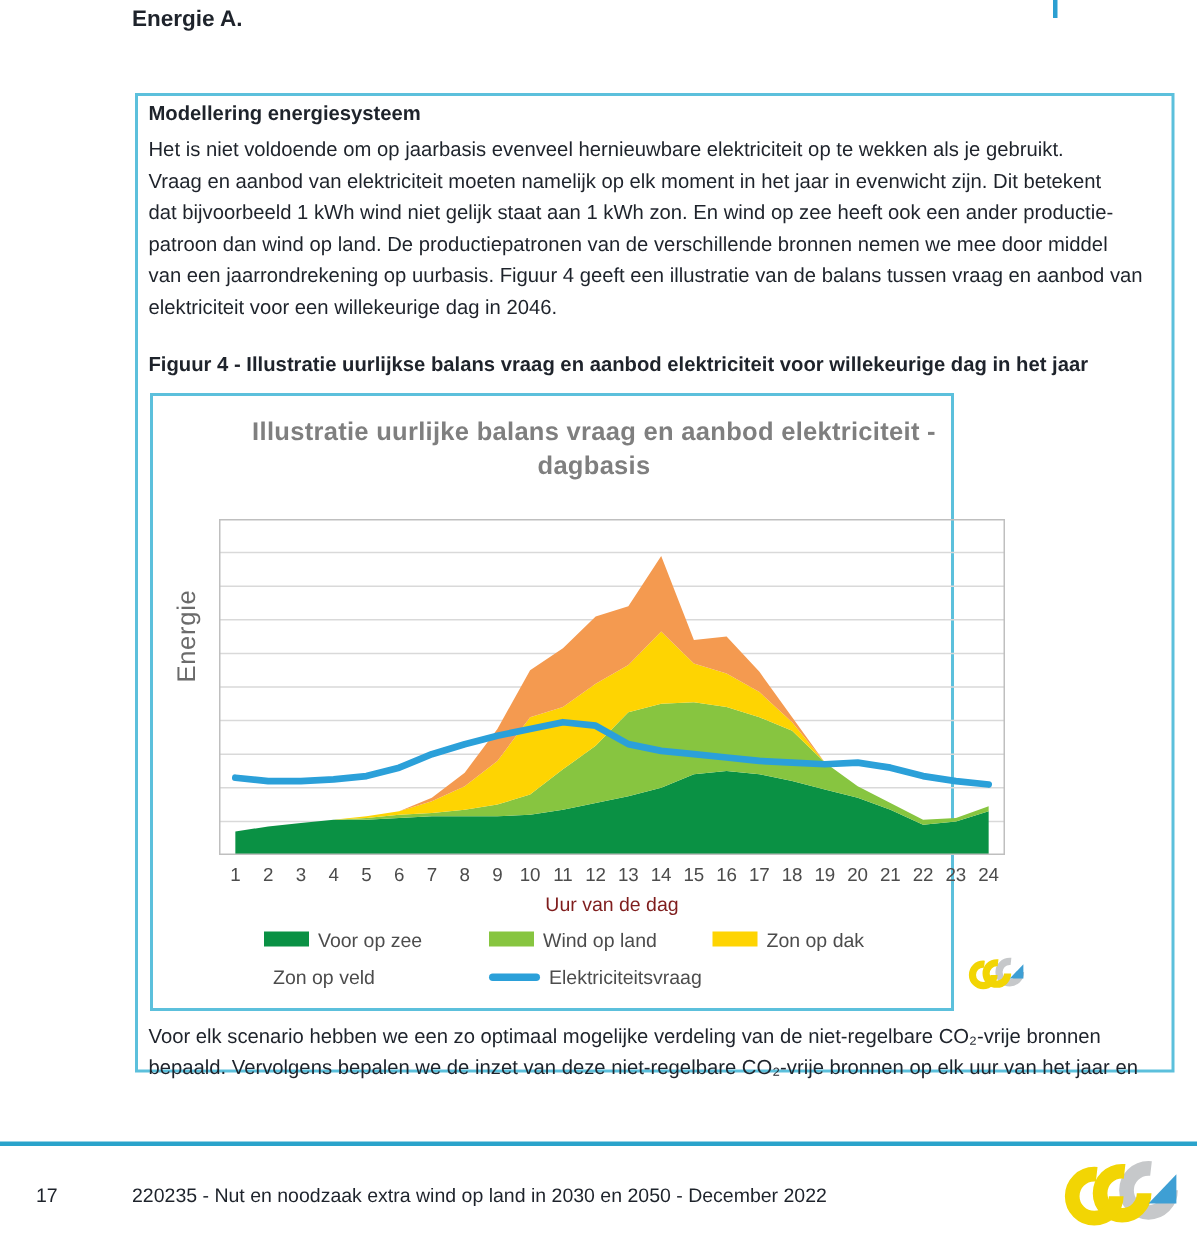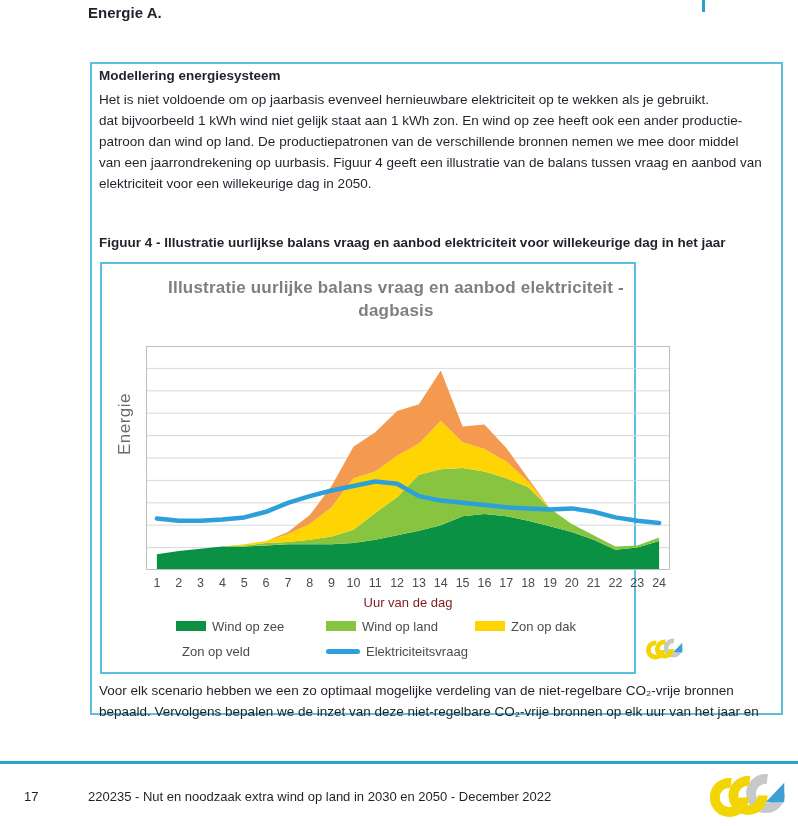--- a/index.html
+++ b/index.html
@@ -51,24 +51,25 @@
 </head>
 <body>
 
 <div class="bijlage">Energie A.</div>
 <div class="top-tick"></div>
 
 <div class="outer-box">
   <div class="box-heading">Modellering energiesysteem</div>
   <div class="paragraph" id="intro-paragraph">
       <div>Het is niet voldoende om op jaarbasis evenveel hernieuwbare elektriciteit op te wekken als je gebruikt.</div>
+      <div>Vraag en aanbod van elektriciteit moeten namelijk op elk moment in het jaar in evenwicht zijn. Dit betekent</div>
       <div>dat bijvoorbeeld 1 kWh wind niet gelijk staat aan 1 kWh zon. En wind op zee heeft ook een ander productie-</div>
       <div>patroon dan wind op land. De productiepatronen van de verschillende bronnen nemen we mee door middel</div>
       <div>van een jaarrondrekening op uurbasis. Figuur 4 geeft een illustratie van de balans tussen vraag en aanbod van</div>
-      <div>elektriciteit voor een willekeurige dag in 2050.</div>
+      <div>elektriciteit voor een willekeurige dag in 2046.</div>
     </div>
   <div class="figure-caption">Figuur 4 - Illustratie uurlijkse balans vraag en aanbod elektriciteit voor willekeurige dag in het jaar</div>
 
   <div class="chart-box">
     <div class="chart-title" id="chart-title">Illustratie uurlijke balans vraag en aanbod elektriciteit -
 dagbasis</div>
     <div class="ylabel">Energie</div>
     <svg class="plot-svg" id="plot-svg" width="524" height="224">
         <line x1="0" x2="524" y1="201.6" y2="201.6" stroke="#d9d9d9" stroke-width="1"></line>
         <line x1="0" x2="524" y1="179.2" y2="179.2" stroke="#d9d9d9" stroke-width="1"></line>
@@ -110,21 +111,21 @@
         <span class="x-tick" style="left: 458.75px;">20</span>
         <span class="x-tick" style="left: 480.583px;">21</span>
         <span class="x-tick" style="left: 502.417px;">22</span>
         <span class="x-tick" style="left: 524.25px;">23</span>
         <span class="x-tick" style="left: 546.083px;">24</span>
       </div>
     <div class="xlabel">Uur van de dag</div>
     <div id="legend">
         <span class="legend-item" style="left: 74px; top: 355px;">
           <span class="legend-swatch" style="background: rgb(10, 145, 68); width: 30px; height: 10px;"></span>
-          <span class="legend-label">Wind op zee</span>
+          <span class="legend-label">Voor op zee</span>
         </span>
         <span class="legend-item" style="left: 224px; top: 355px;">
           <span class="legend-swatch" style="background: rgb(135, 197, 64); width: 30px; height: 10px;"></span>
           <span class="legend-label">Wind op land</span>
         </span>
         <span class="legend-item" style="left: 373px; top: 355px;">
           <span class="legend-swatch" style="background: rgb(254, 212, 2); width: 30px; height: 10px;"></span>
           <span class="legend-label">Zon op dak</span>
         </span>
         <span class="legend-item" style="left: 74px; top: 380px; flex-direction: column;">

